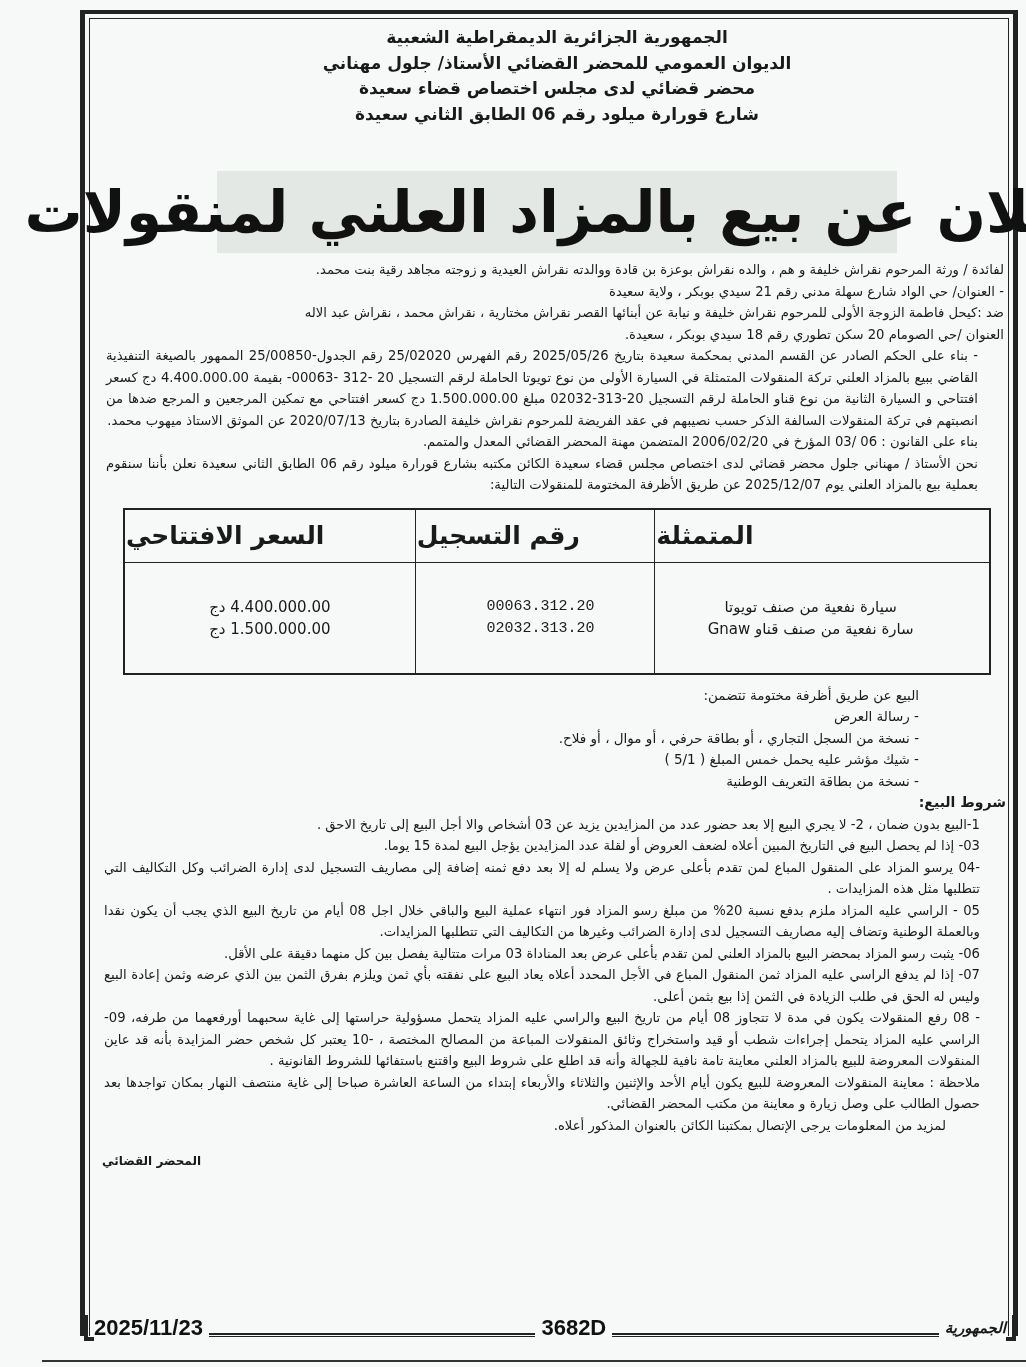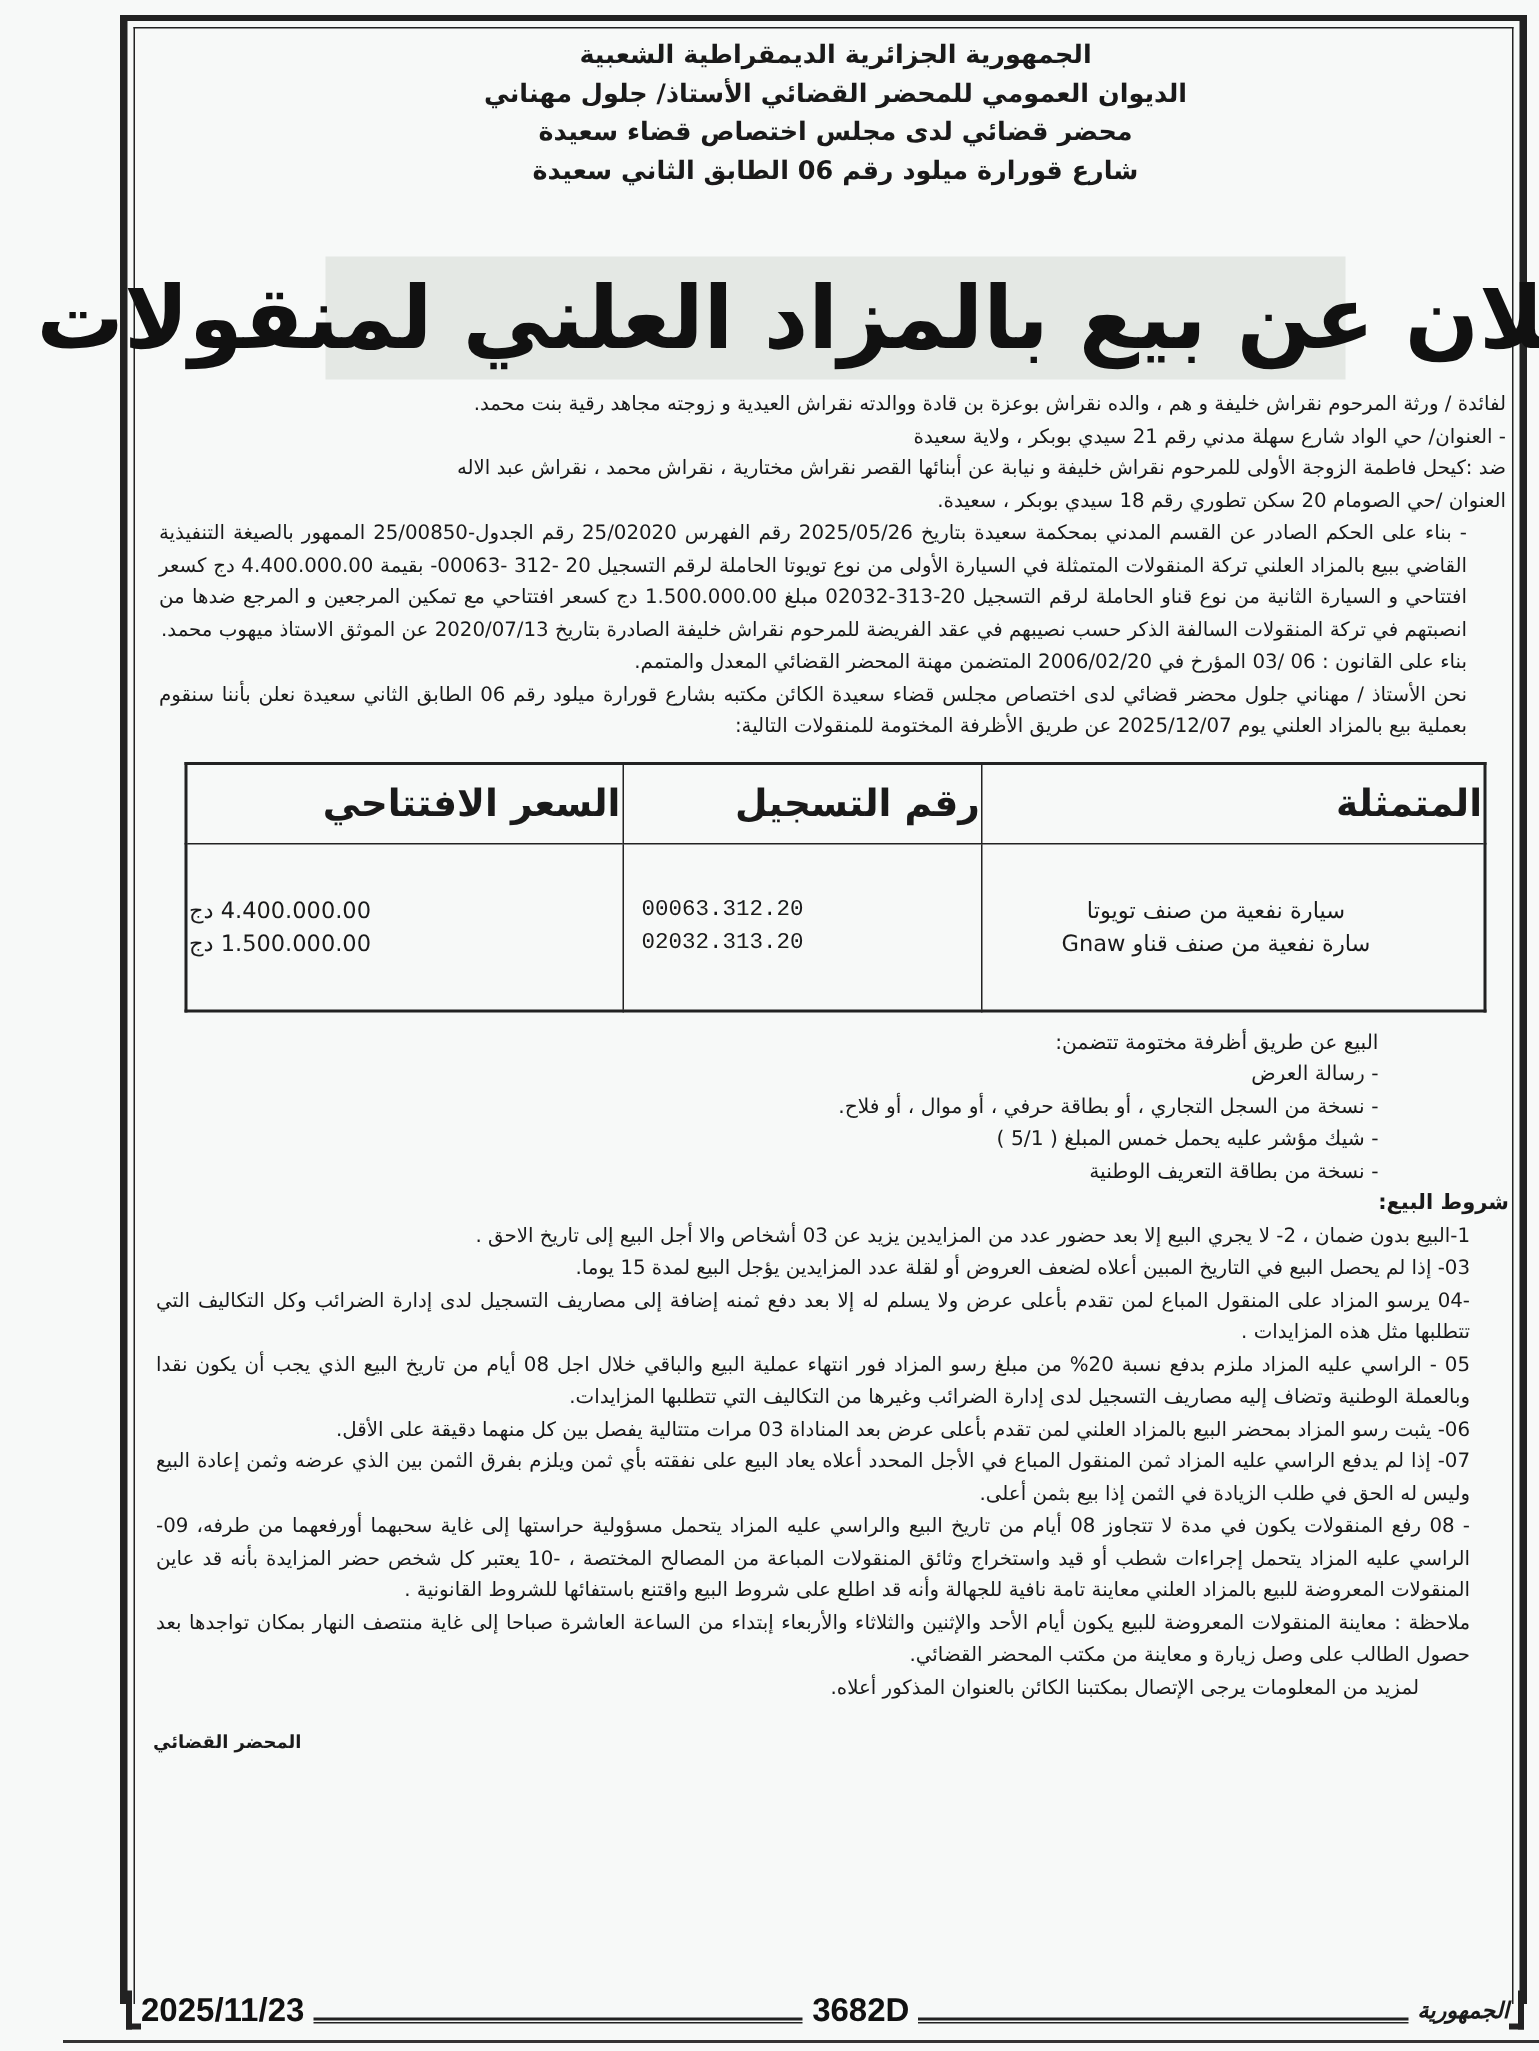--- a/index.html
+++ b/index.html
@@ -69,26 +69,26 @@
     margin: 12px auto 0 auto;
     width: 868px;
     border-collapse: collapse;
     border: 2px solid #222;
   }
   table.lots th {
     font-size: 25px;
     font-weight: bold;
     height: 50px;
     border: 1.5px solid #222;
-    text-align: right;
+    text-align: left;
   }
   table.lots td {
     border: 1.5px solid #222;
     height: 108px;
-    text-align: left;
+    text-align: center;
     font-size: 15px;
     line-height: 22px;
     vertical-align: middle;
   }
   table.lots td.desc { text-align: center; padding-right: 24px; }
   table.lots td.num { direction: ltr; font-family: Liberation Mono, monospace; padding-left: 12px; }
   table.lots td.price { direction: rtl; }
   .docs {
     margin-top: 10px;
     font-size: 13.5px;
@@ -109,21 +109,21 @@
     font-size: 12px;
     text-align: left;
     padding-left: 2px;
     margin-top: 18px;
   }
   .footer {
     position: absolute;
     left: 84px; top: 1313px;
     width: 932px; height: 30px;
     direction: ltr;
-    display: flex; align-items: center; margin-top: 12px;
+    display: flex; align-items: center;
   }
   .footer .date, .footer .issue {
     font-family: "Liberation Sans", sans-serif;
     font-weight: bold;
     font-size: 22px;
     color: #111;
     white-space: nowrap;
   }
   .footer .rule {
     flex: 1;

